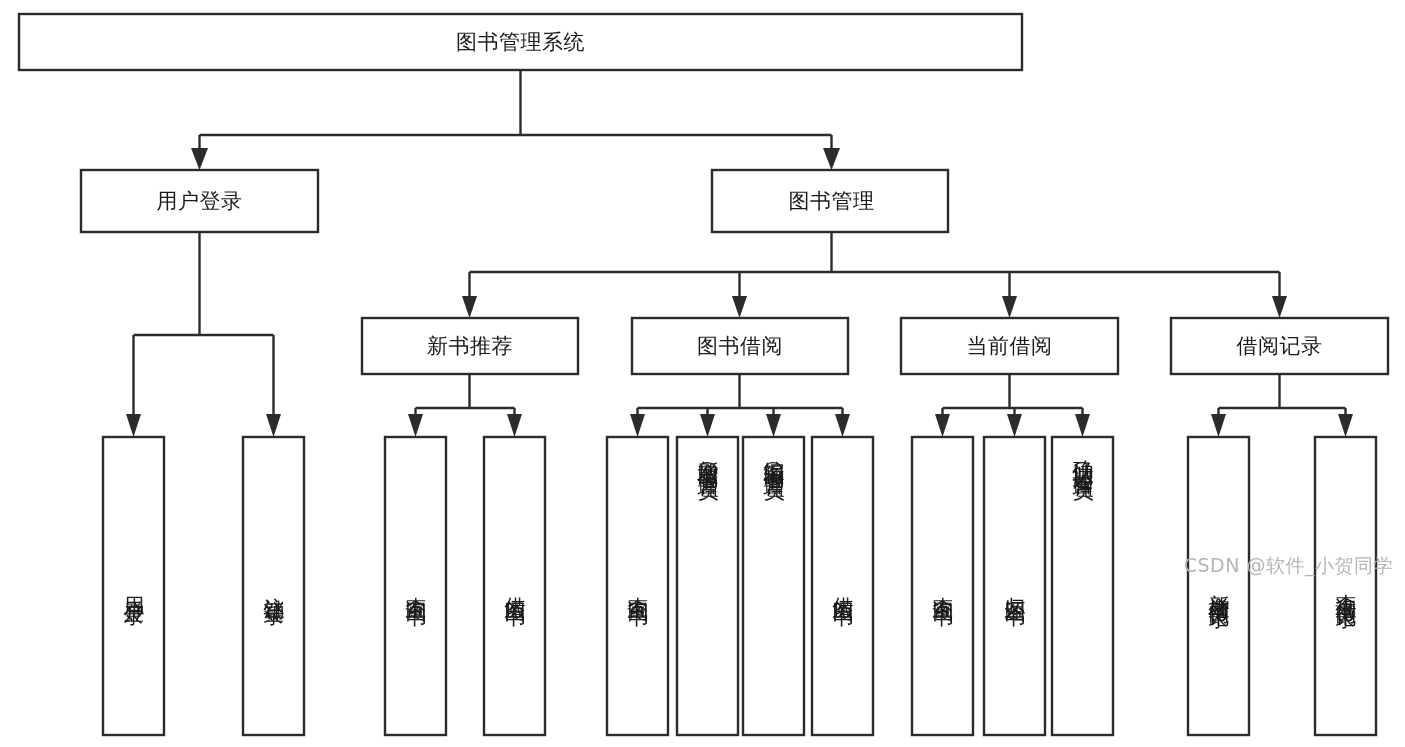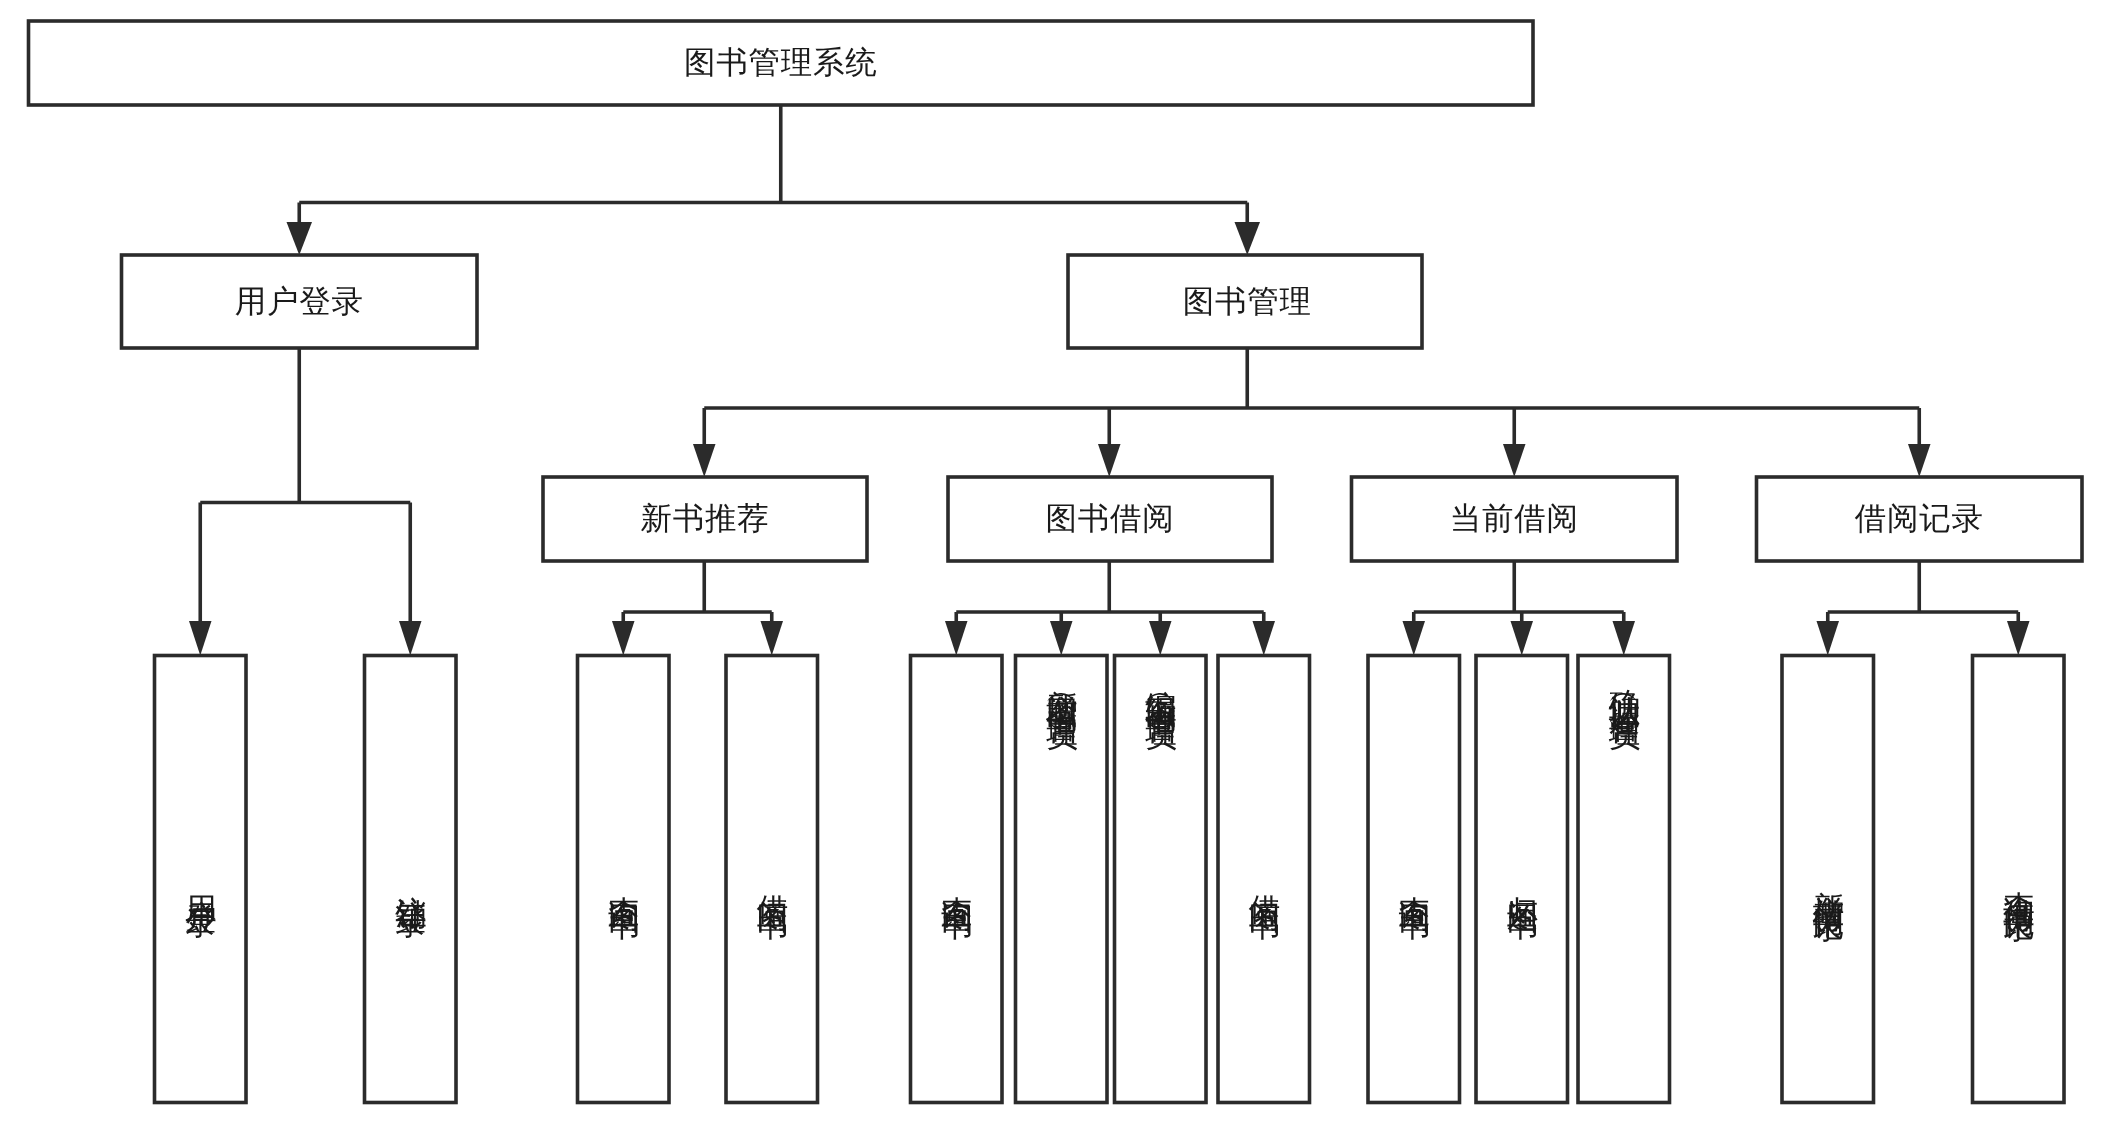--- a/index.html
+++ b/index.html
@@ -232,13 +232,14 @@
   <div class="leaf-label-holder" style="left:1052px; top:443px; width:61px; height:292px;">
     <span class="leaf-label">确认归还（管理员）</span>
   </div>
   <div class="leaf-label-holder" style="left:1188px; top:437px; width:61px; height:298px;">
     <span class="leaf-label centered">新增借阅记录</span>
   </div>
   <div class="leaf-label-holder" style="left:1315px; top:437px; width:61px; height:298px;">
     <span class="leaf-label centered">查询借阅记录</span>
   </div>
 
+  <div class="watermark">CSDN @软件_小贺同学</div>
 </div>
 
 </body></html>

